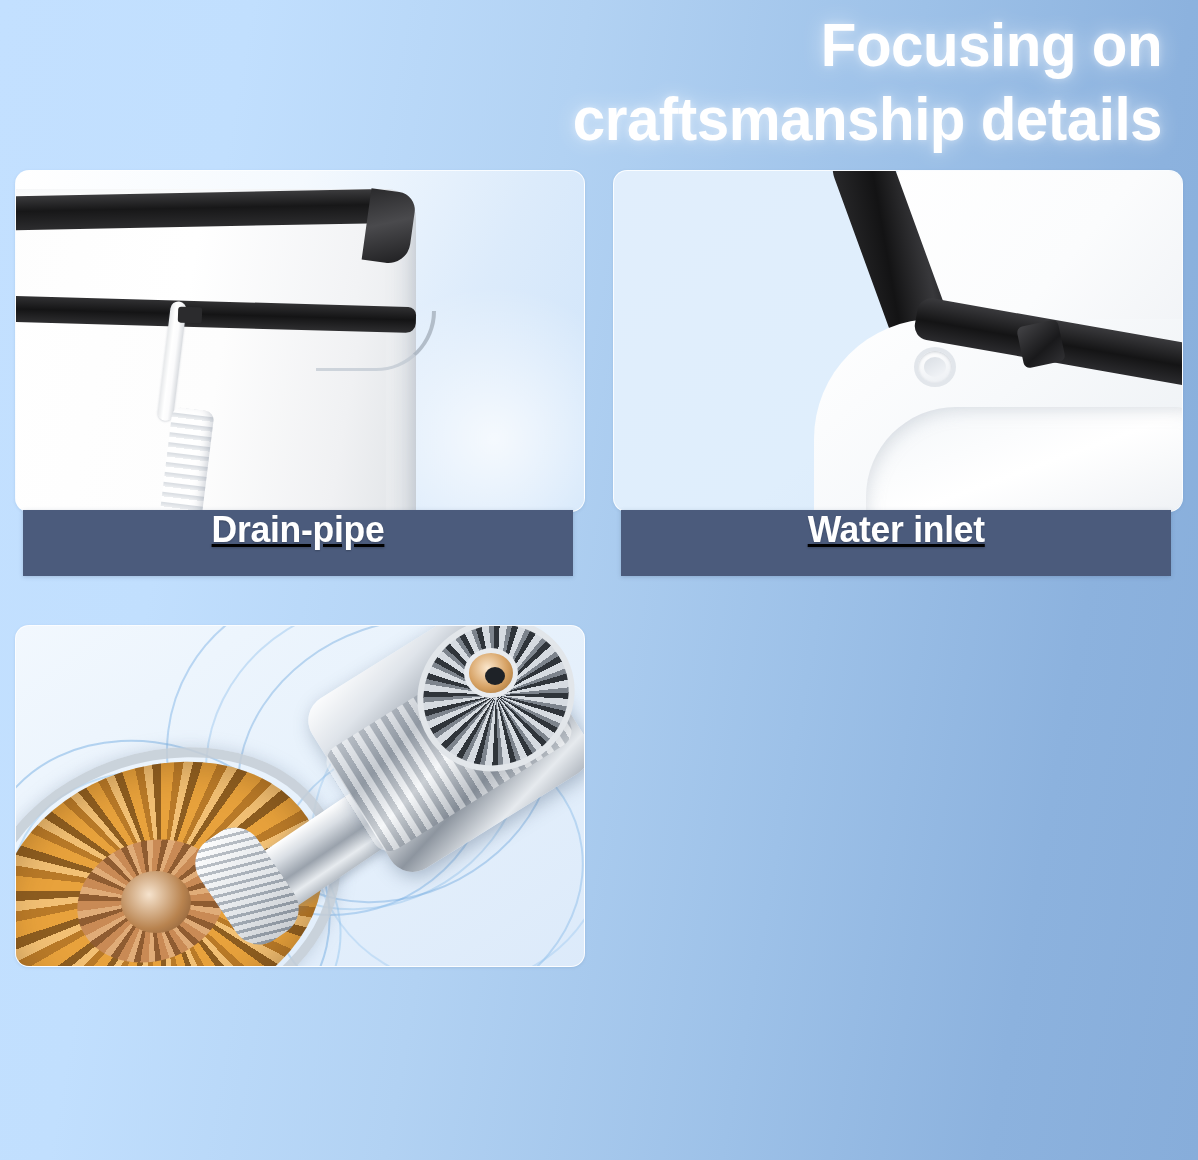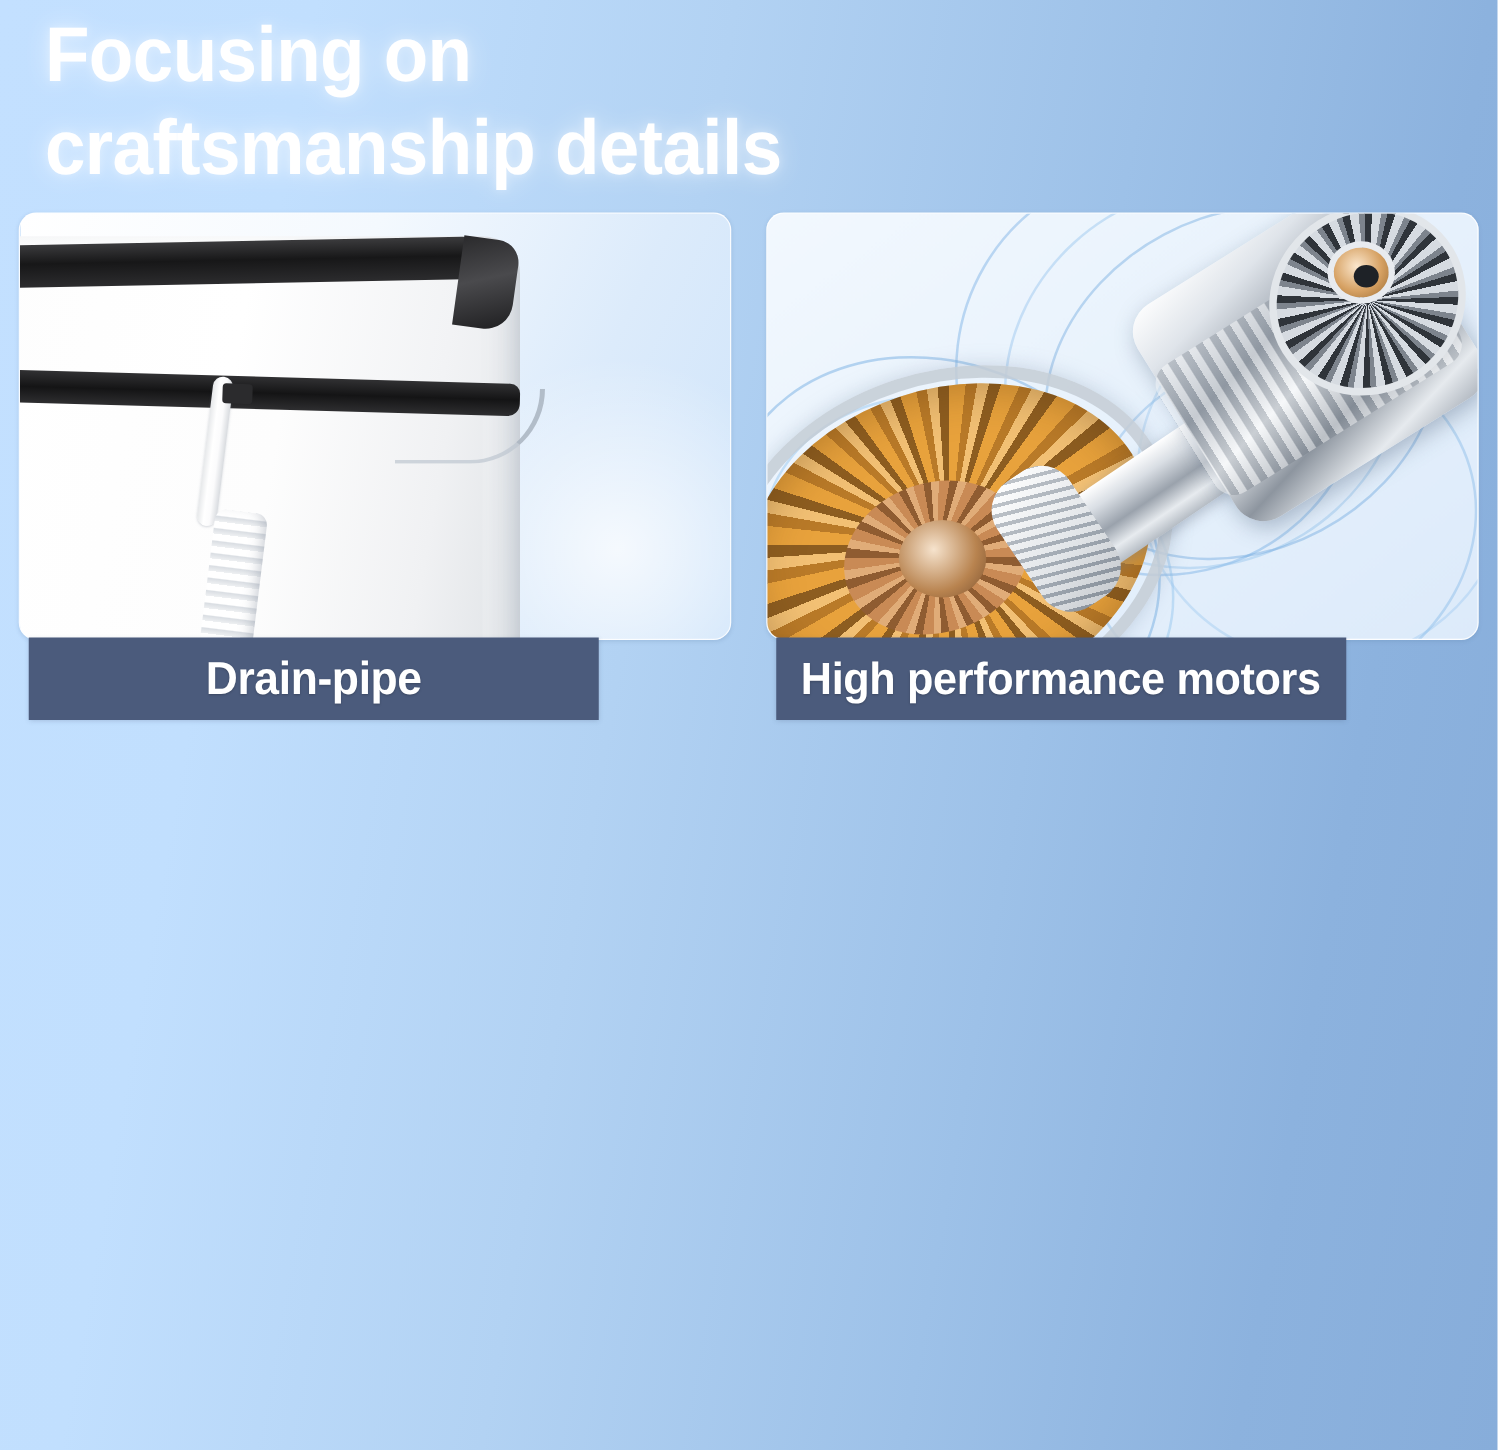--- a/index.html
+++ b/index.html
@@ -20,21 +20,21 @@
         #9dc1e8 66%,
         #8cb2de 85%,
         #87ADDA 100%);
     position: relative;
   }
 
   
   .title-block {
     width: 1198px;
     padding-top: 8px;
-    text-align: left;
+    text-align: right;
   }
   .title-line {
     display: block;
     color: #ffffff;
     font-family: "Liberation Sans", sans-serif;
     font-weight: bold;
     font-size: 62px;
     line-height: 74px;
     letter-spacing: -0.5px;
     text-shadow: 0 0 22px rgba(255,255,255,0.55),
@@ -68,27 +68,28 @@
     border-radius: 14px;
     overflow: hidden;
     border: 1px solid rgba(255,255,255,0.85);
     box-shadow: 0 1px 3px rgba(90,120,160,0.18);
   }
 
   .caption {
     position: absolute;
     left: 8px;
     top: 340px;
-    width: 456px;
+    width: 550px;
     height: 66px;
     background: #4b5b7c;
     display: flex;
-    align-items: center;
+    align-items: flex-start;
     justify-content: center;
     box-shadow: 0 1px 4px rgba(60,80,110,0.25);
+    text-decoration: underline;
   }
   .caption-text {
     color: #ffffff;
     font-family: "Liberation Sans", sans-serif;
     font-weight: bold;
     font-size: 37px;
     line-height: 40px;
     letter-spacing: -0.3px;
     white-space: nowrap;
     text-shadow: 0 1px 2px rgba(0,0,0,0.22);
@@ -370,20 +371,35 @@
       <div class="rim"></div>
       <div class="hose-top"></div>
       <div class="hose-clip"></div>
       <div class="hose-corr"></div>
     </div>
     <div class="caption">
       <span class="caption-text">Drain-pipe</span>
     </div>
   </div>
 
+  <div class="card">
+    <div class="photo ph2">
+      <div class="lid"></div>
+      <div class="lid-rim"></div>
+      <div class="tub"></div>
+      <div class="tub-inner"></div>
+      <div class="lid-rim2"></div>
+      <div class="hinge"></div>
+      <div class="inlet-ring"></div>
+      <div class="inlet-core"></div>
+    </div>
+    <div class="caption">
+      <span class="caption-text">Water inlet</span>
+    </div>
+  </div>
 
 
   <div class="card">
     <div class="photo ph4">
       <div class="swirl s1"></div>
       <div class="swirl s2"></div>
       <div class="swirl s3"></div>
       <div class="swirl s4"></div>
       <div class="swirl s5"></div>
       <div class="swirl s6"></div>
@@ -392,18 +408,15 @@
       <div class="stator"></div>
       <div class="stator-hub"></div>
       <div class="stator-core"></div>
       <div class="shaft"></div>
       <div class="shaft-plate"></div>
       <div class="rotor"></div>
       <div class="rotor-ribs"></div>
       <div class="rotor-fins"></div>
       <div class="rotor-cap"></div>
     </div>
-    <div class="caption wide">
-      <span class="caption-text">High performance motors</span>
-    </div>
   </div>
 
 </div>
 
 </body></html>

